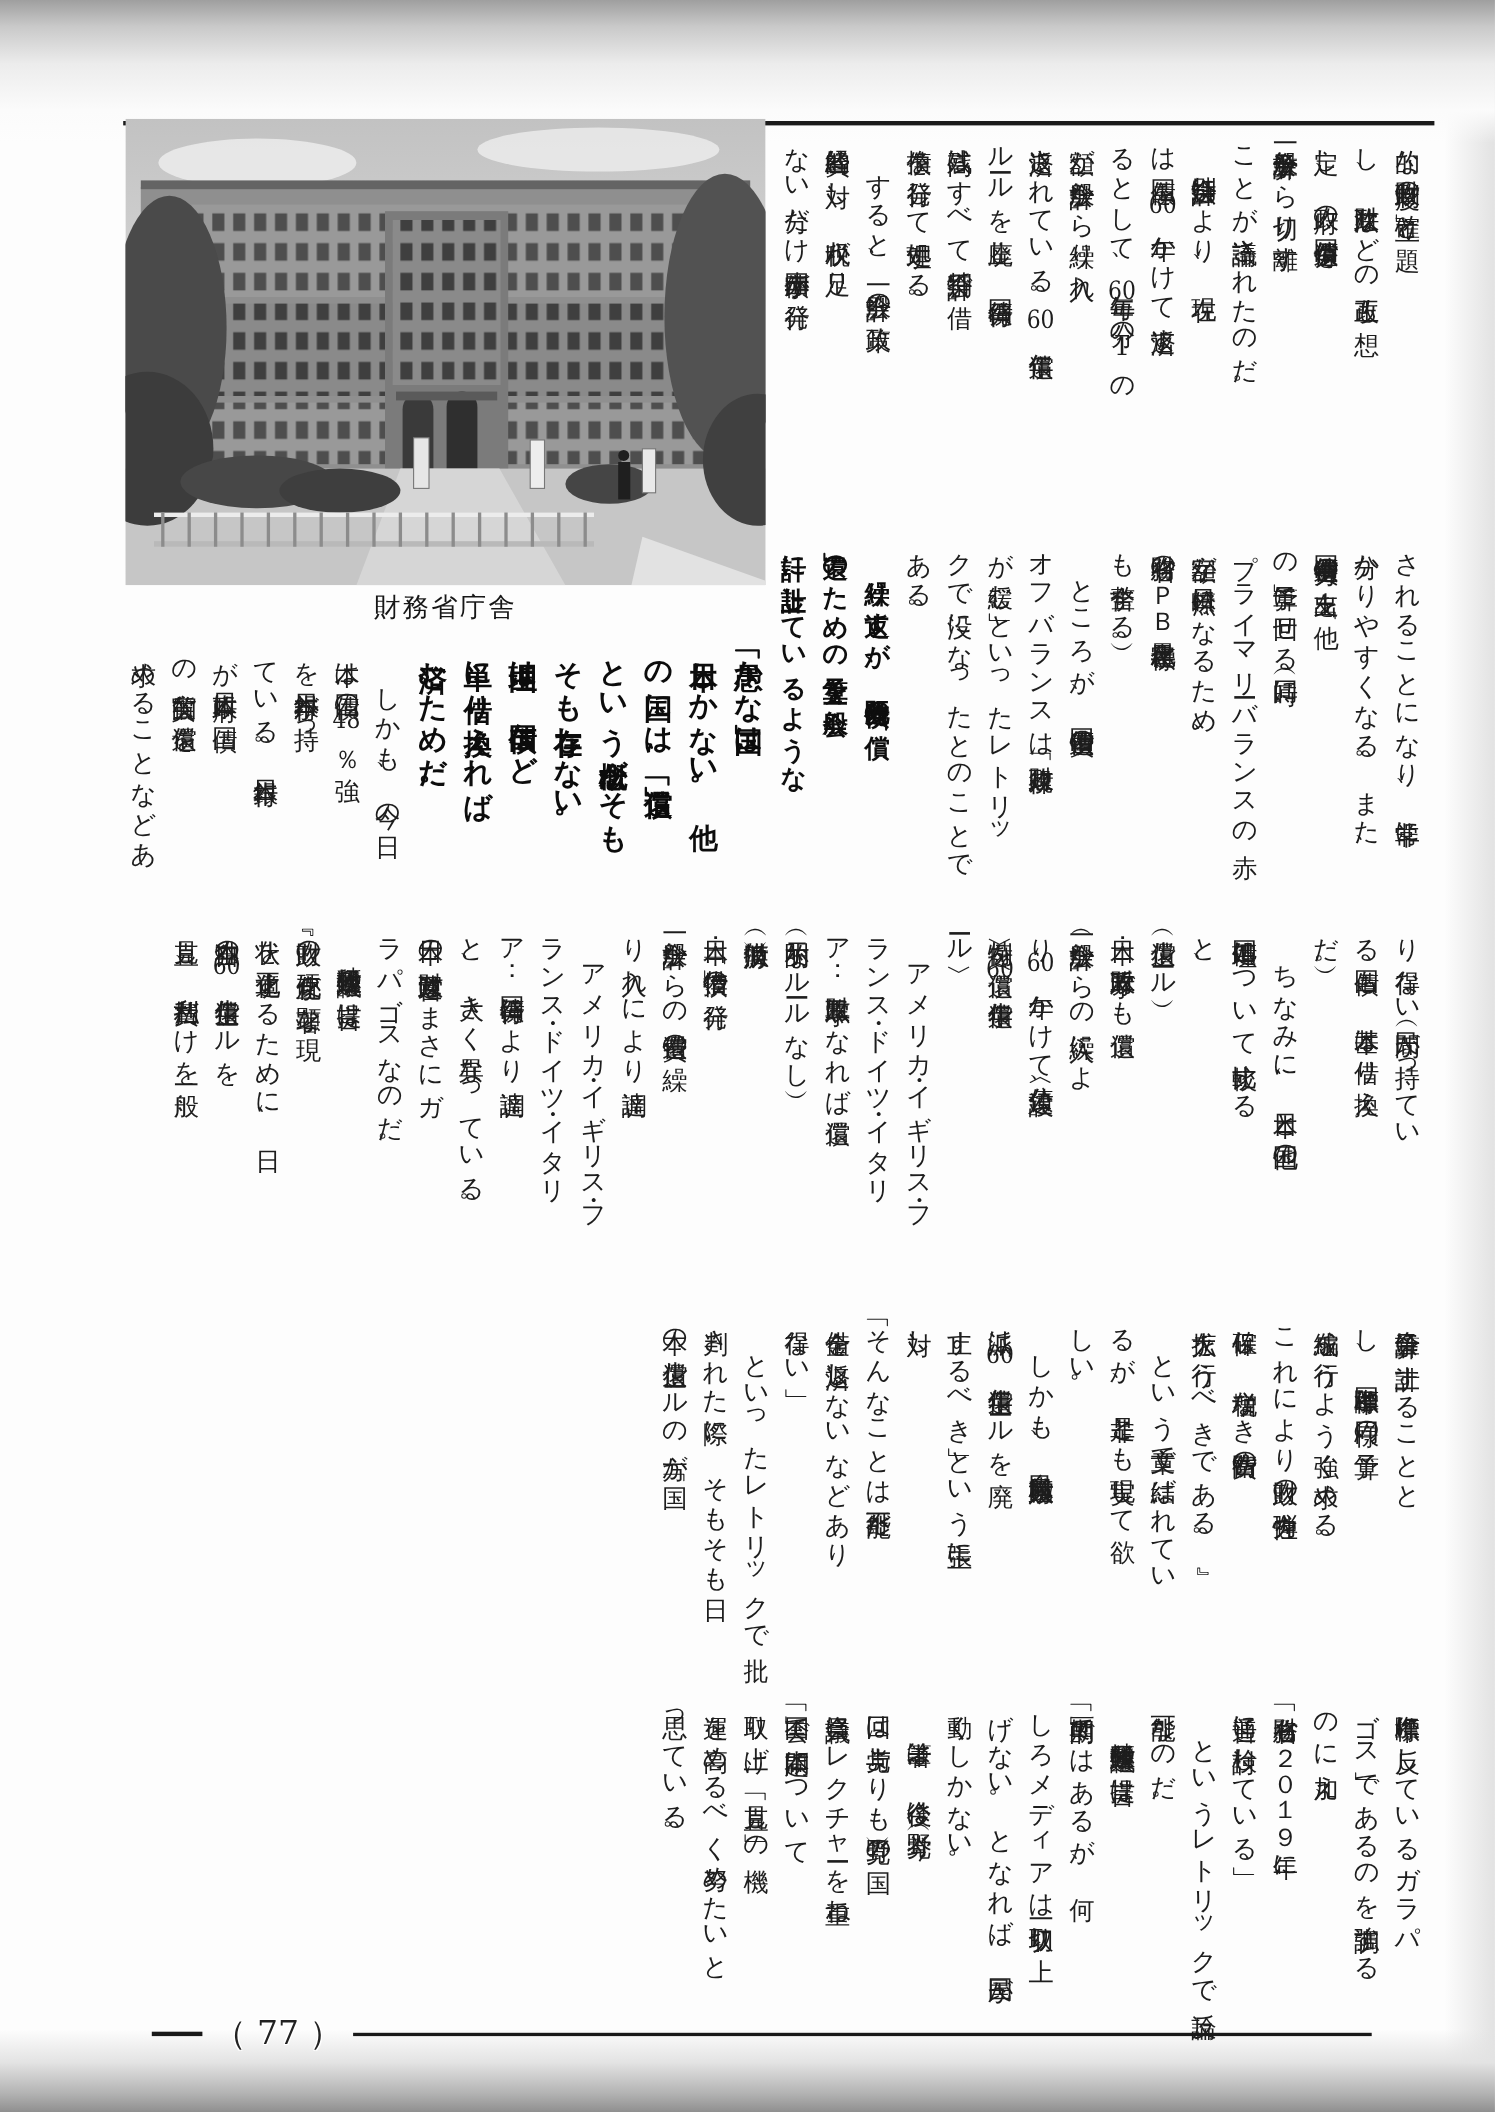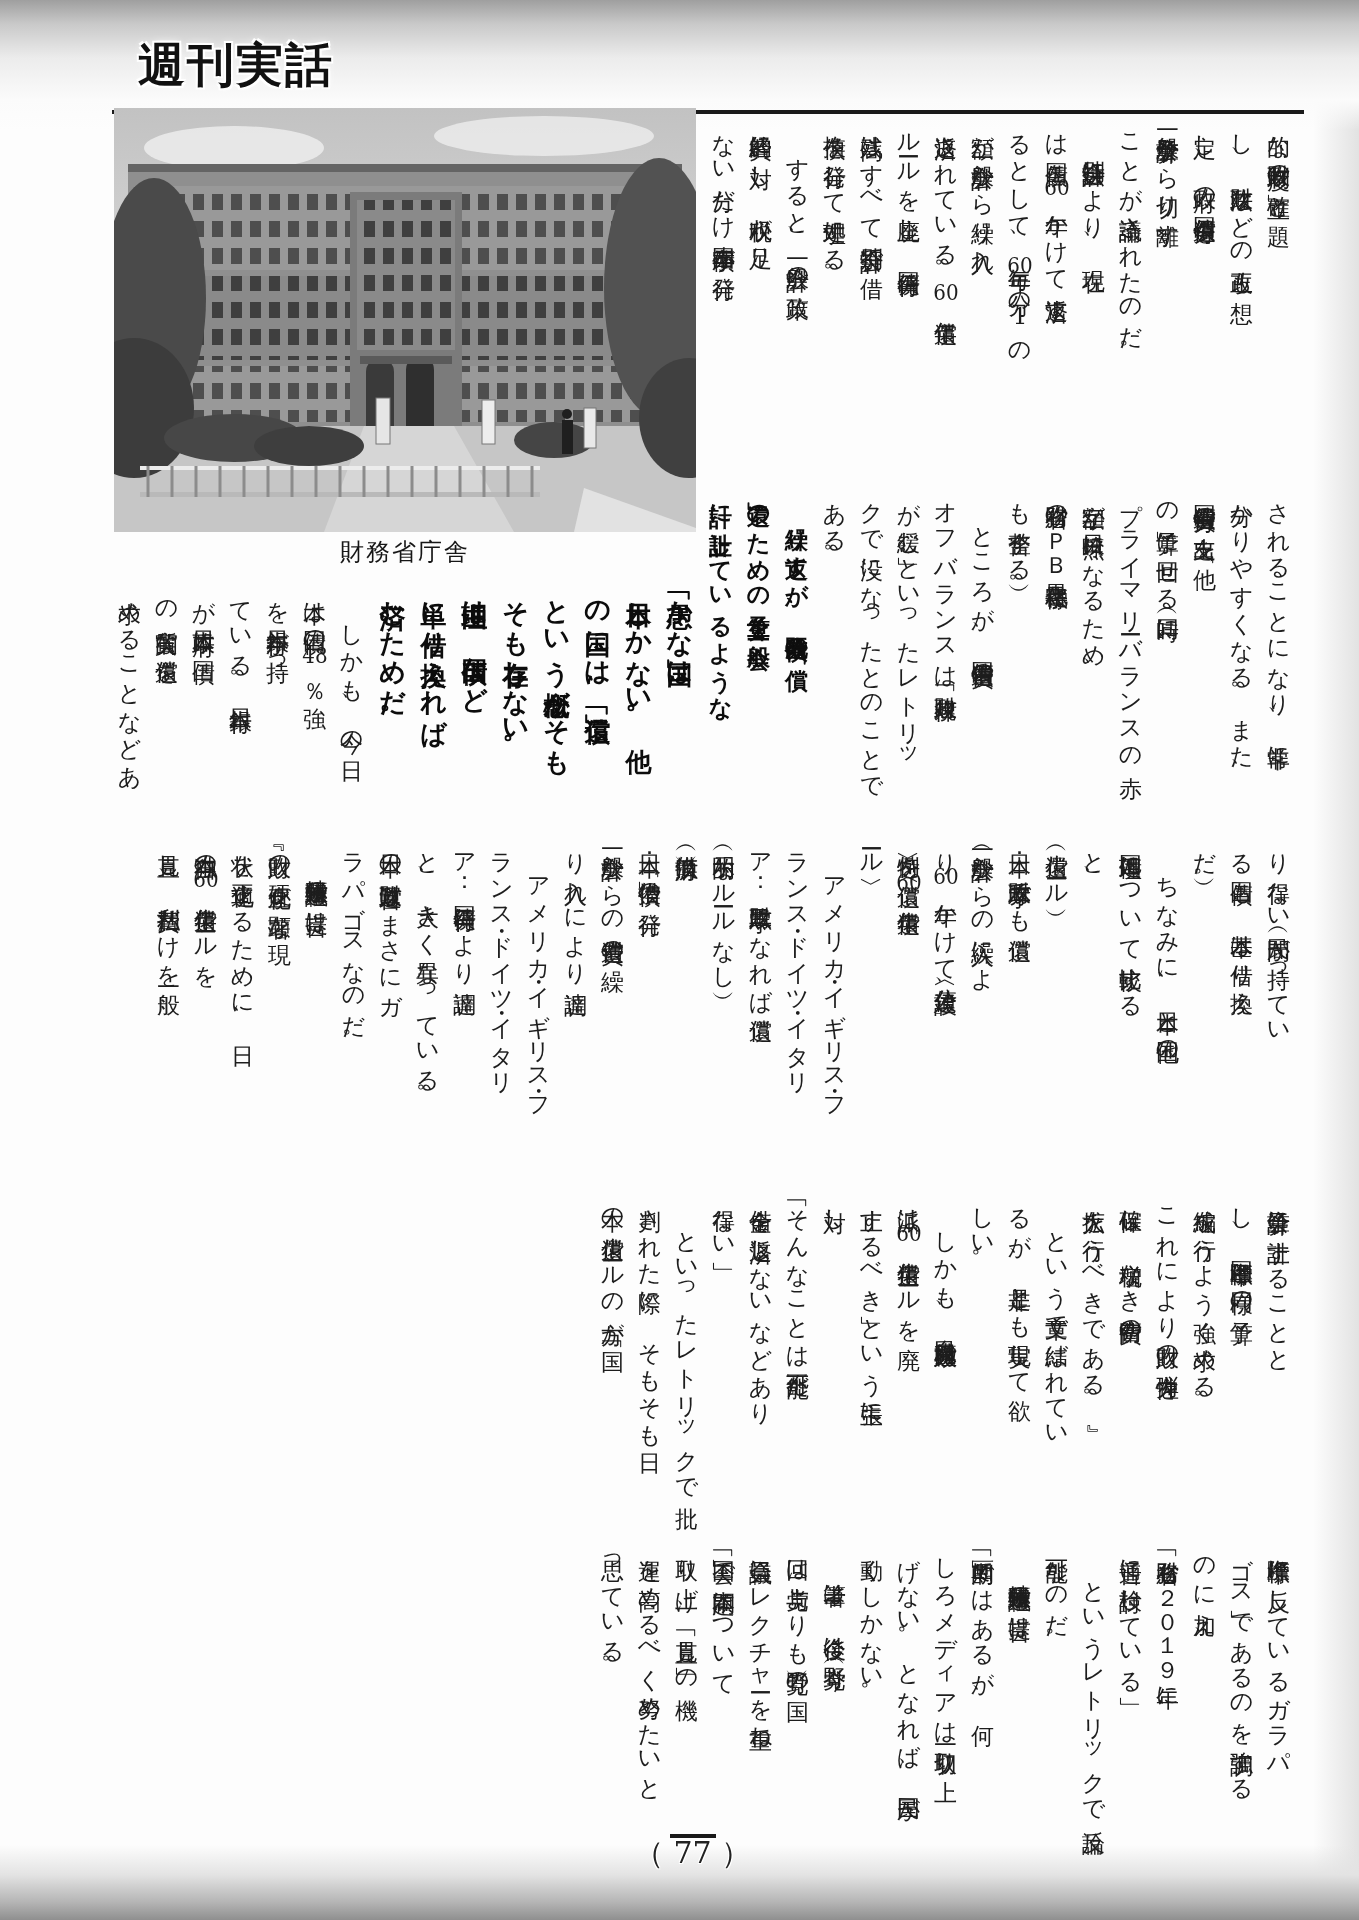--- a/index.html
+++ b/index.html
@@ -54,35 +54,34 @@
   #band1{top:118px;right:62px;height:302px;}
   #band2rn{top:487px;right:62px;height:302px;}
   #band2rb{top:487px;right:543px;height:302px;}
   #band2ll{top:583px;right:659px;height:218px;}
   #band2ln{top:585px;right:989px;height:206px;}
   #band3{top:837px;right:62px;height:302px;}
   #band4{top:1192px;right:62px;height:302px;}
   #band5{top:1542px;right:62px;height:302px;}
   .pagenum-row{
     position:absolute;left:138px;right:112px;top:1834px;
-    display:flex;align-items:center;flex-direction:column;
+    display:flex;align-items:center;
   }
   .pn-dash{width:46px;height:4px;background:#191919;}
   .pn-text{
     font-size:30px;color:#222;padding:0 10px;line-height:1;
     text-shadow:-1px -1px 0 #fff,1px -1px 0 #fff,-1px 1px 0 #fff,1px 1px 0 #fff;
   }
   .pn-rule{flex:1;height:3px;background:#191919;}
 </style>
 </head>
 <body>
 
 <div class="page">
 
-  <div class="masthead">週刊実話</div>
   <div class="top-rule"></div>
 
   <div class="photo">
     <svg viewBox="0 0 582 424" preserveAspectRatio="none">
       <defs>
         <linearGradient id="sky" x1="0" y1="0" x2="0" y2="1">
           <stop offset="0" stop-color="#c2c2c2"></stop>
           <stop offset="0.6" stop-color="#dedede"></stop>
           <stop offset="1" stop-color="#e9e9e9"></stop>
         </linearGradient>

